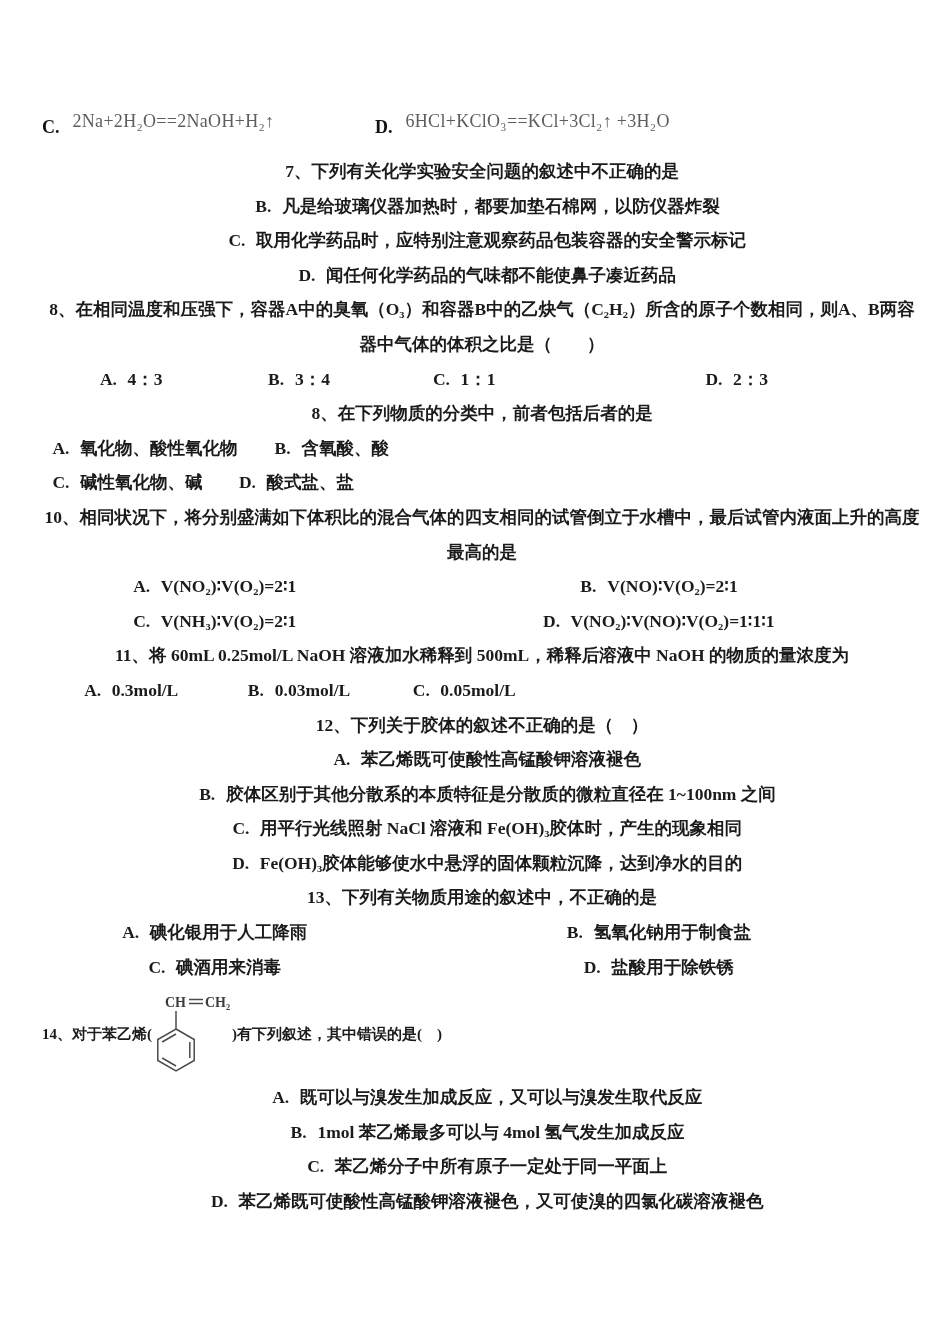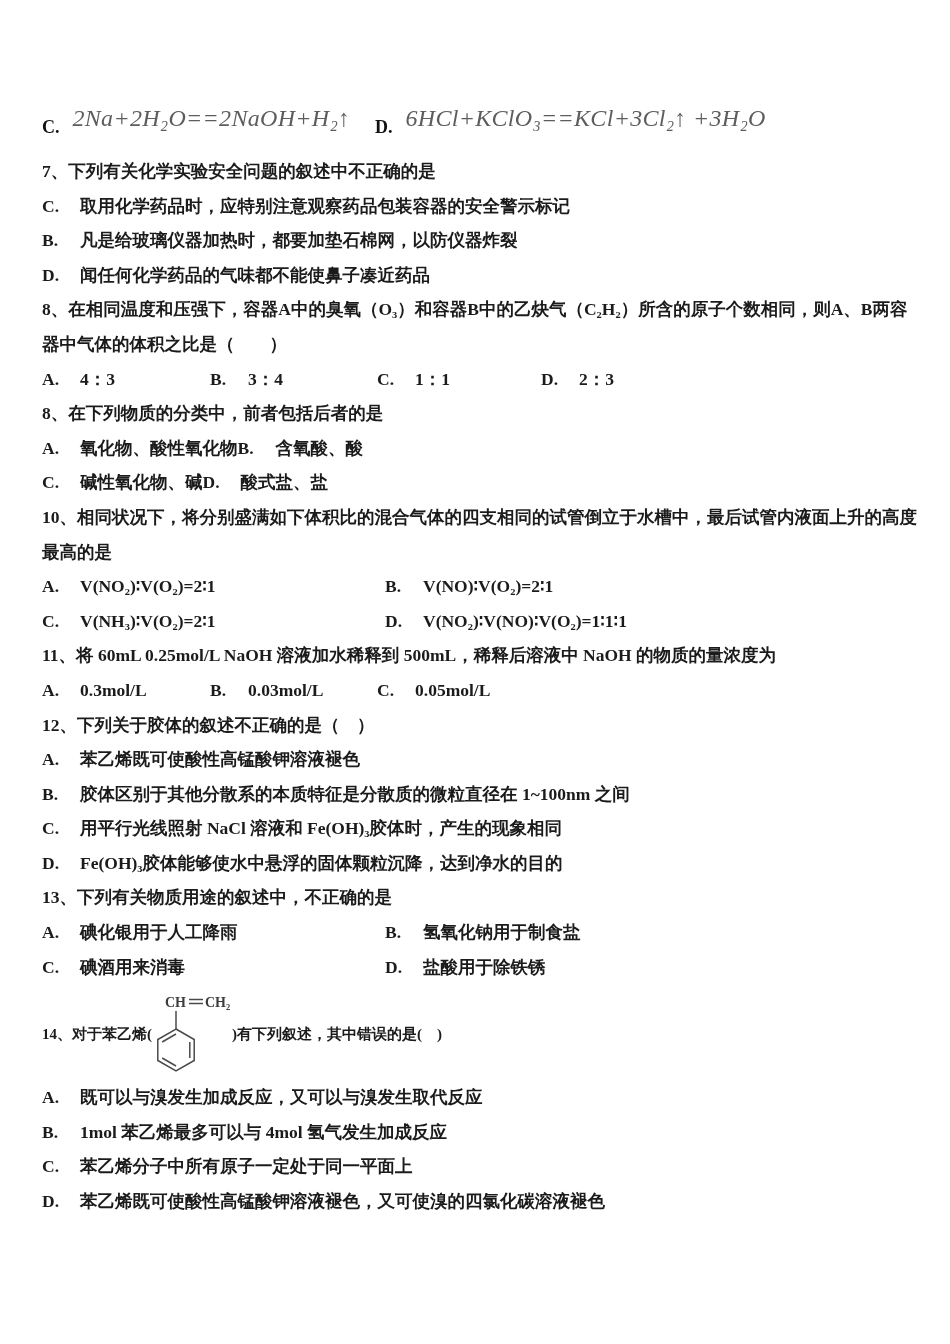--- a/index.html
+++ b/index.html
@@ -16,45 +16,45 @@
   .content {
     position: absolute;
     left: 0; top: 0; right: 0;
     padding: 100px 28px 0 42px;
     box-sizing: border-box;
   }
   .line {
     font-size: 17.5px;
     line-height: 34.6px;
     margin: 0;
+    text-align: center;
   }
   
   .eq-row {
     display: grid;
     grid-template-columns: 333px 1fr;
     margin-bottom: 16px;
     height: 38px;
   }
   .eq-cell { display: flex; align-items: flex-end; }
   .eq-label { font-size: 18px; font-weight: 700; color: #111; }
   .eq-formula {
-    font-size: 24px;
+    font-size: 18px;
     font-weight: 400;
     color: #5d5d5d;
     margin-left: 13px;
     transform: translateY(-6px);
     letter-spacing: 0.3px;
     white-space: nowrap;
-    font-style: italic;
   }
   .opt { white-space: nowrap; }
   .opt-label { display: inline-block; min-width: 38px; }
   .cols4 { display: grid; grid-template-columns: 168px 167px 164px 1fr; }
   .cols2 { display: grid; grid-template-columns: 335px 1fr; gap: 8px; }
-  .inline-opts { display: flex; }
+  .inline-opts { display: flex; gap: 26px; }
   
   .q14-row {
     display: flex;
     align-items: center;
     height: 92px;
     margin-top: 4px;
   }
   .q14-row .stem-text { font-size: 15px; }
   .molecule { flex: 0 0 auto; margin: 16px 2px; text-decoration: underline; }
   .molecule svg { display: block; }
@@ -77,22 +77,22 @@
         <span class="eq-label">C.</span>
         <span class="eq-formula">2Na+2H₂O==2NaOH+H₂↑</span>
       </div>
       <div class="eq-cell">
         <span class="eq-label">D.</span>
         <span class="eq-formula">6HCl+KClO₃==KCl+3Cl₂↑ +3H₂O</span>
       </div>
     </div>
 
     <p class="line">7、下列有关化学实验安全问题的叙述中不正确的是</p>
+    <p class="line"><span class="opt-label">B.</span><span>凡是给玻璃仪器加热时，都要加垫石棉网，以防仪器炸裂</span></p>
     <p class="line"><span class="opt-label">C.</span><span>取用化学药品时，应特别注意观察药品包装容器的安全警示标记</span></p>
-    <p class="line"><span class="opt-label">B.</span><span>凡是给玻璃仪器加热时，都要加垫石棉网，以防仪器炸裂</span></p>
     <p class="line"><span class="opt-label">D.</span><span>闻任何化学药品的气味都不能使鼻子凑近药品</span></p>
 
     <p class="line">8、在相同温度和压强下，容器A中的臭氧（O₃）和容器B中的乙炔气（C₂H₂）所含的原子个数相同，则A、B两容器中气体的体积之比是（　　）</p>
     <div class="line cols4">
       <span class="opt"><span class="opt-label">A.</span><span>4：3</span></span>
       <span class="opt"><span class="opt-label">B.</span><span>3：4</span></span>
       <span class="opt"><span class="opt-label">C.</span><span>1：1</span></span>
       <span class="opt"><span class="opt-label">D.</span><span>2：3</span></span>
     </div>
 

